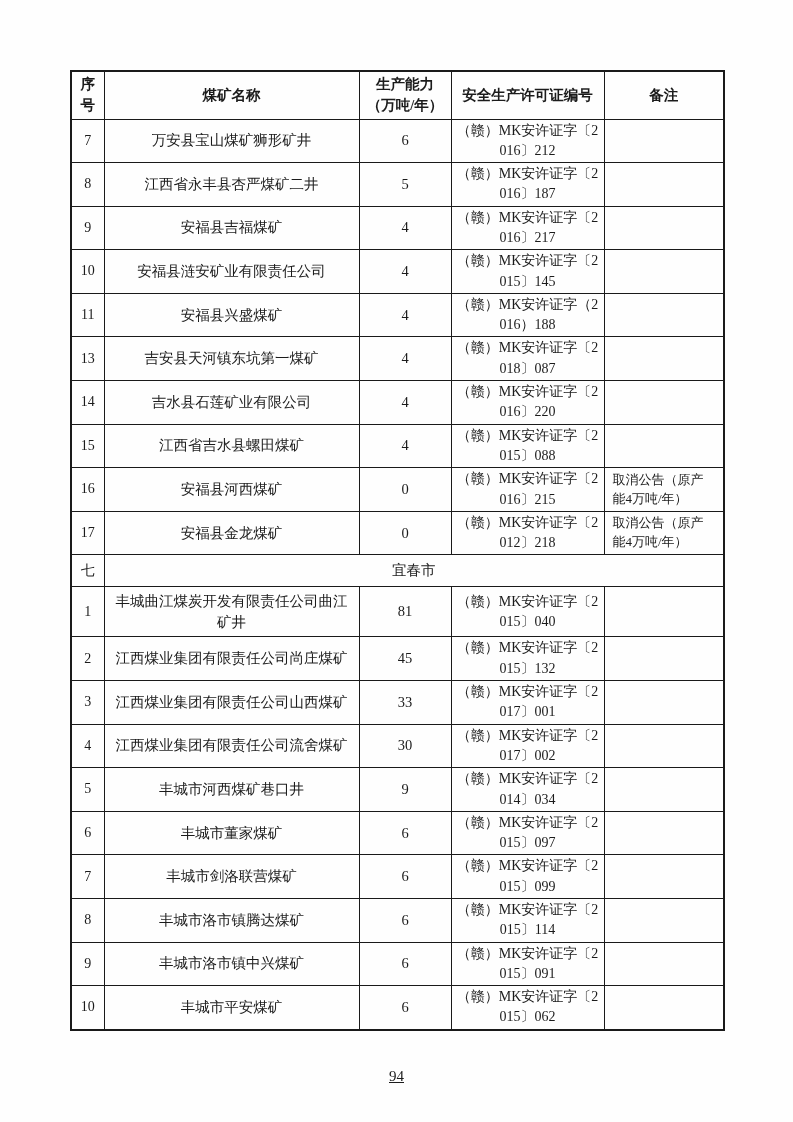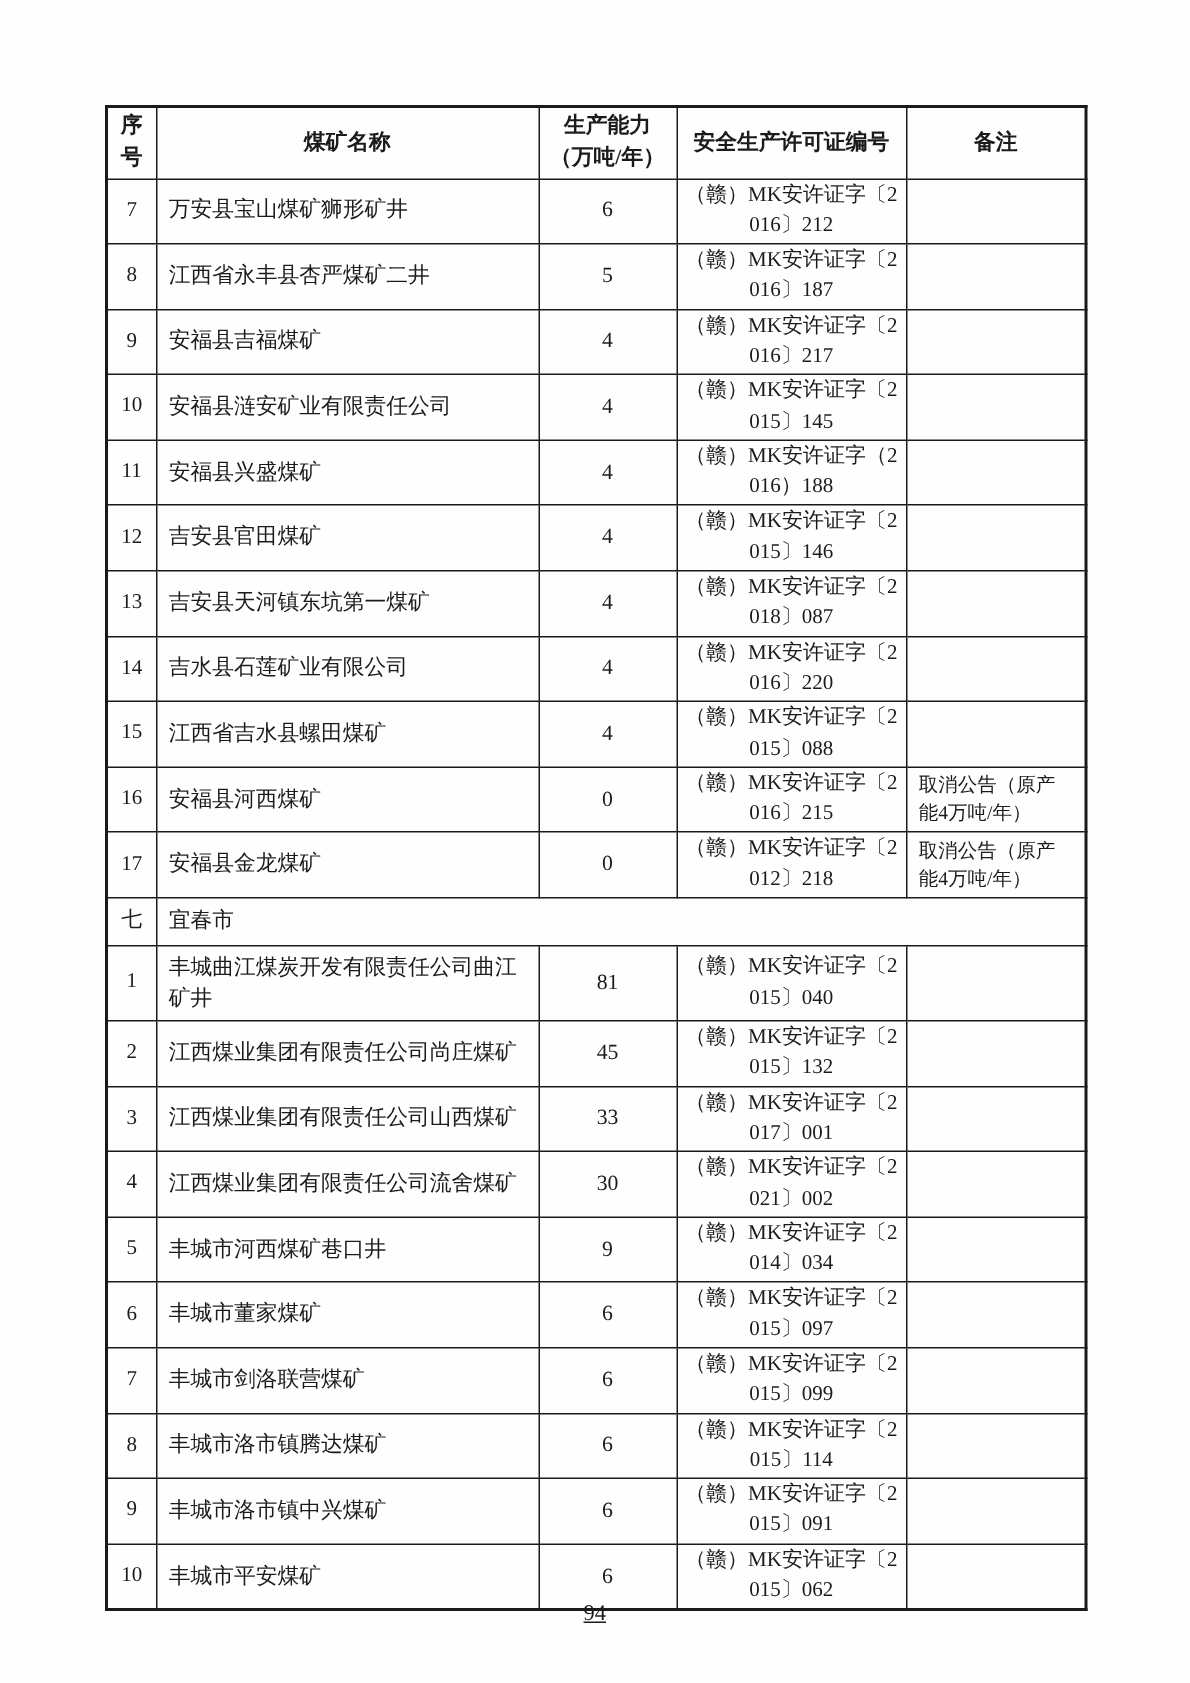--- a/index.html
+++ b/index.html
@@ -37,21 +37,21 @@
   .mine-table th {
     font-weight: bold;
     text-align: center;
     padding: 2px 2px;
     font-size: 14.5px;
   }
   .mine-table tbody tr { height: 39px; }
   .mine-table tbody tr.section-row { height: 32px; }
   .mine-table tbody tr.tall { height: 50px; }
   td.no   { text-align: center; padding: 1px 2px; }
-  td.name { text-align: left;   padding: 1px 8px; font-size: 14.5px; }
+  td.name { text-align: center;   padding: 1px 8px; font-size: 14.5px; }
   td.cap  { text-align: center; padding: 1px 4px; font-size: 14.5px; }
   td.lic  { text-align: center; padding: 1px 4px; }
   td.note { padding: 1px 8px; font-size: 13px; }
   .section-row td.name { font-size: 14.5px; }
   .page-number {
     position: absolute;
     top: 1068px;
     left: 0;
     width: 100%;
     text-align: center;
@@ -114,27 +114,20 @@
         <td class="note"></td>
       </tr>
       <tr>
         <td class="no">11</td>
         <td class="name">安福县兴盛煤矿</td>
         <td class="cap">4</td>
         <td class="lic">（赣）MK安许证字（2016）188</td>
         <td class="note"></td>
       </tr>
       <tr>
-        <td class="no">12</td>
-        <td class="name">吉安县官田煤矿</td>
-        <td class="cap">4</td>
-        <td class="lic">（赣）MK安许证字〔2015〕146</td>
-        <td class="note"></td>
-      </tr>
-      <tr>
         <td class="no">13</td>
         <td class="name">吉安县天河镇东坑第一煤矿</td>
         <td class="cap">4</td>
         <td class="lic">（赣）MK安许证字〔2018〕087</td>
         <td class="note"></td>
       </tr>
       <tr>
         <td class="no">14</td>
         <td class="name">吉水县石莲矿业有限公司</td>
         <td class="cap">4</td>
@@ -184,21 +177,21 @@
         <td class="no">3</td>
         <td class="name">江西煤业集团有限责任公司山西煤矿</td>
         <td class="cap">33</td>
         <td class="lic">（赣）MK安许证字〔2017〕001</td>
         <td class="note"></td>
       </tr>
       <tr>
         <td class="no">4</td>
         <td class="name">江西煤业集团有限责任公司流舍煤矿</td>
         <td class="cap">30</td>
-        <td class="lic">（赣）MK安许证字〔2021〕002</td>
+        <td class="lic">（赣）MK安许证字〔2017〕002</td>
         <td class="note"></td>
       </tr>
       <tr>
         <td class="no">5</td>
         <td class="name">丰城市河西煤矿巷口井</td>
         <td class="cap">9</td>
         <td class="lic">（赣）MK安许证字〔2014〕034</td>
         <td class="note"></td>
       </tr>
       <tr>

